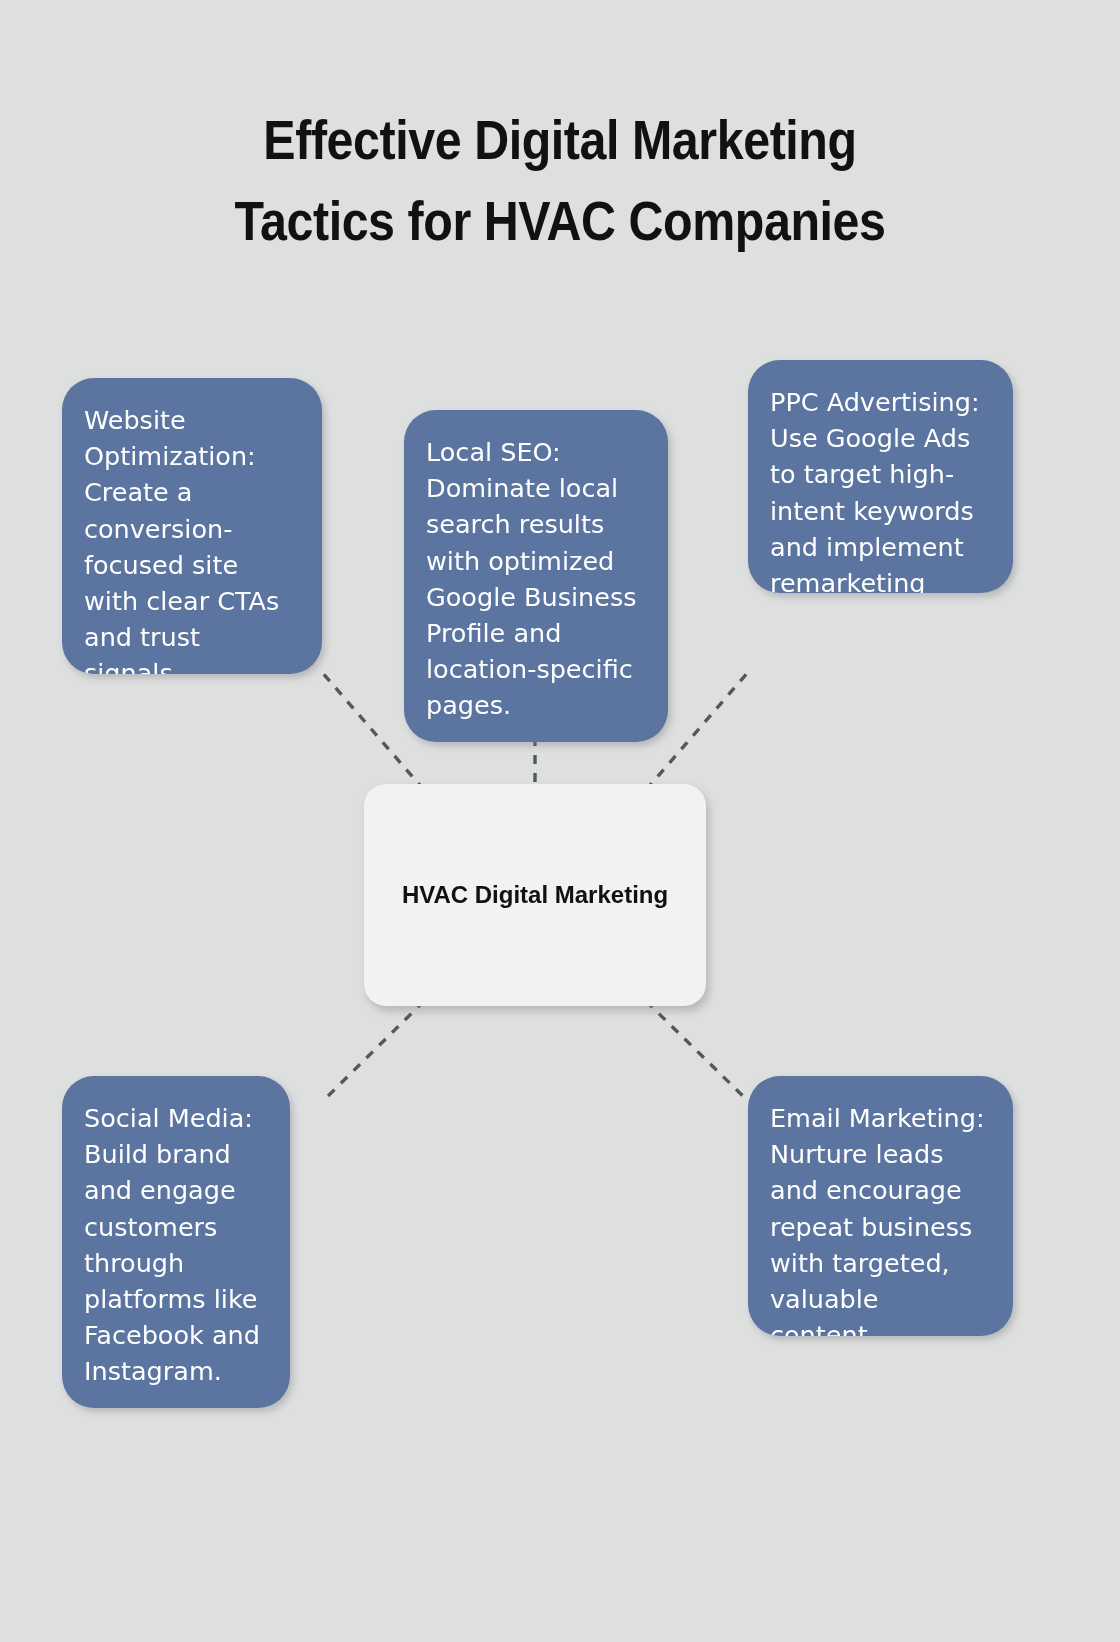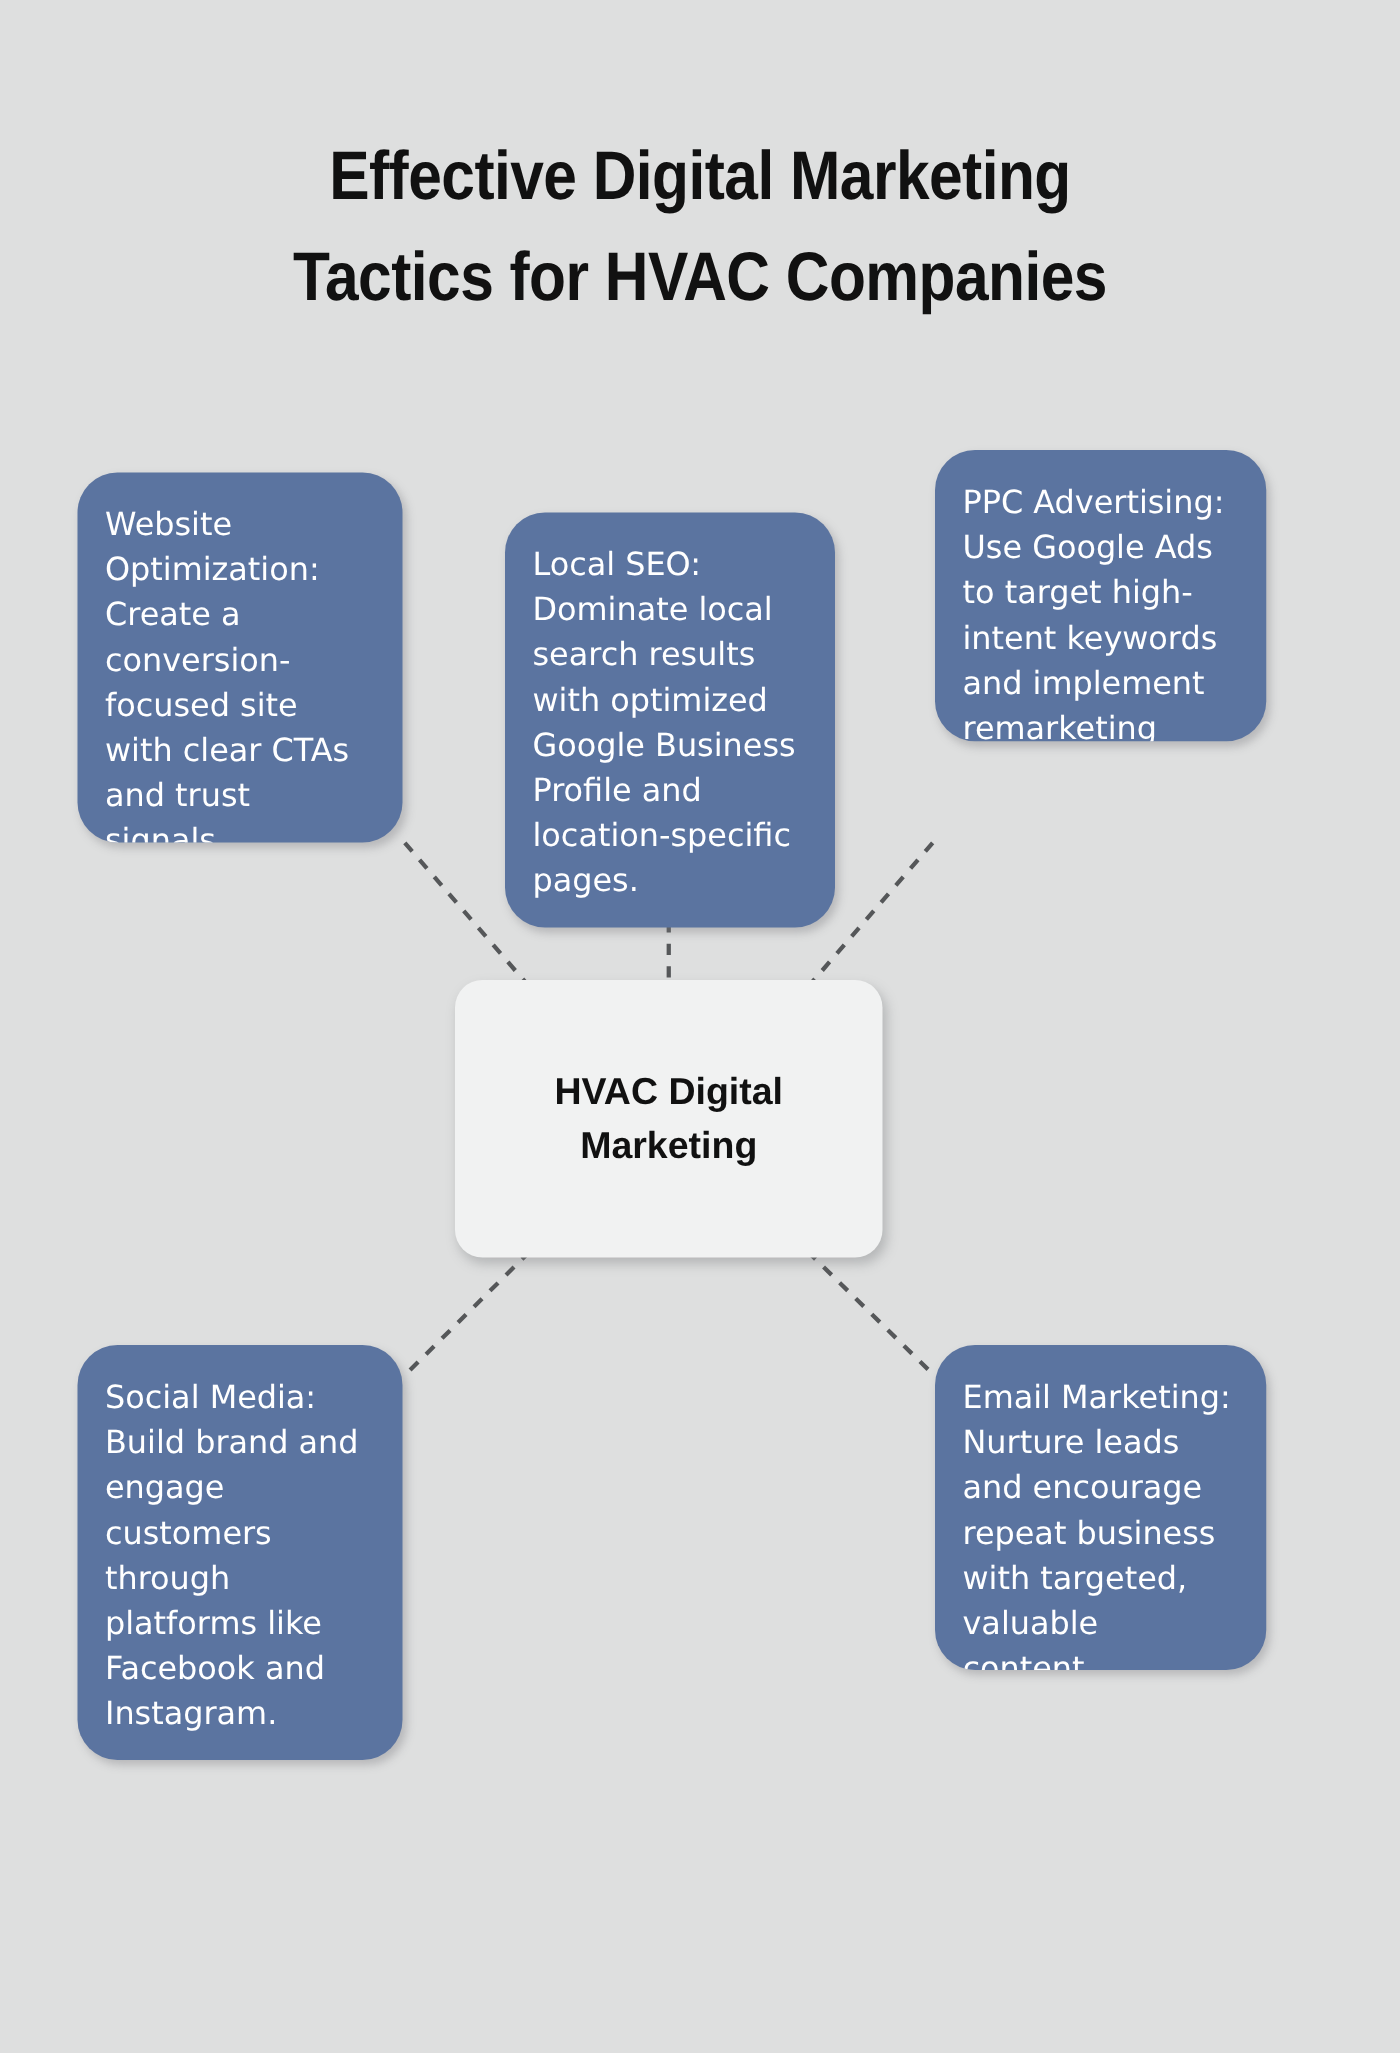--- a/index.html
+++ b/index.html
@@ -65,33 +65,33 @@
   }
   .center-node {
     background: #f1f2f2;
     color: #111111;
     display: flex;
     align-items: center;
     justify-content: center;
     text-align: center;
     font-family: "Liberation Sans", sans-serif;
     font-weight: bold;
-    font-size: 30px;
+    font-size: 24px;
     line-height: 1.45;
     box-shadow: 3px 5px 9px rgba(120,122,125,0.40);
     padding: 10px 26px;
     box-sizing: border-box;
   }
 
   
   #node-website      { left: 62px;  top: 378px;  width: 260px; height: 296px; }
   #node-local-seo    { left: 404px; top: 378px;  width: 264px; height: 332px; margin-top: 32px; }
   #node-ppc          { left: 748px; top: 360px;  width: 265px; height: 233px; }
   #node-center       { left: 364px; top: 784px;  width: 342px; height: 222px; }
-  #node-social       { left: 62px;  top: 1076px; width: 260px; height: 332px; }
+  #node-social       { left: 62px;  top: 1076px; width: 228px; height: 332px; }
   #node-email        { left: 748px; top: 1076px; width: 265px; height: 260px; }
 
   .node-text {
     display: block;
     white-space: pre-wrap;
   }
 </style>
 </head>
 <body>
 

